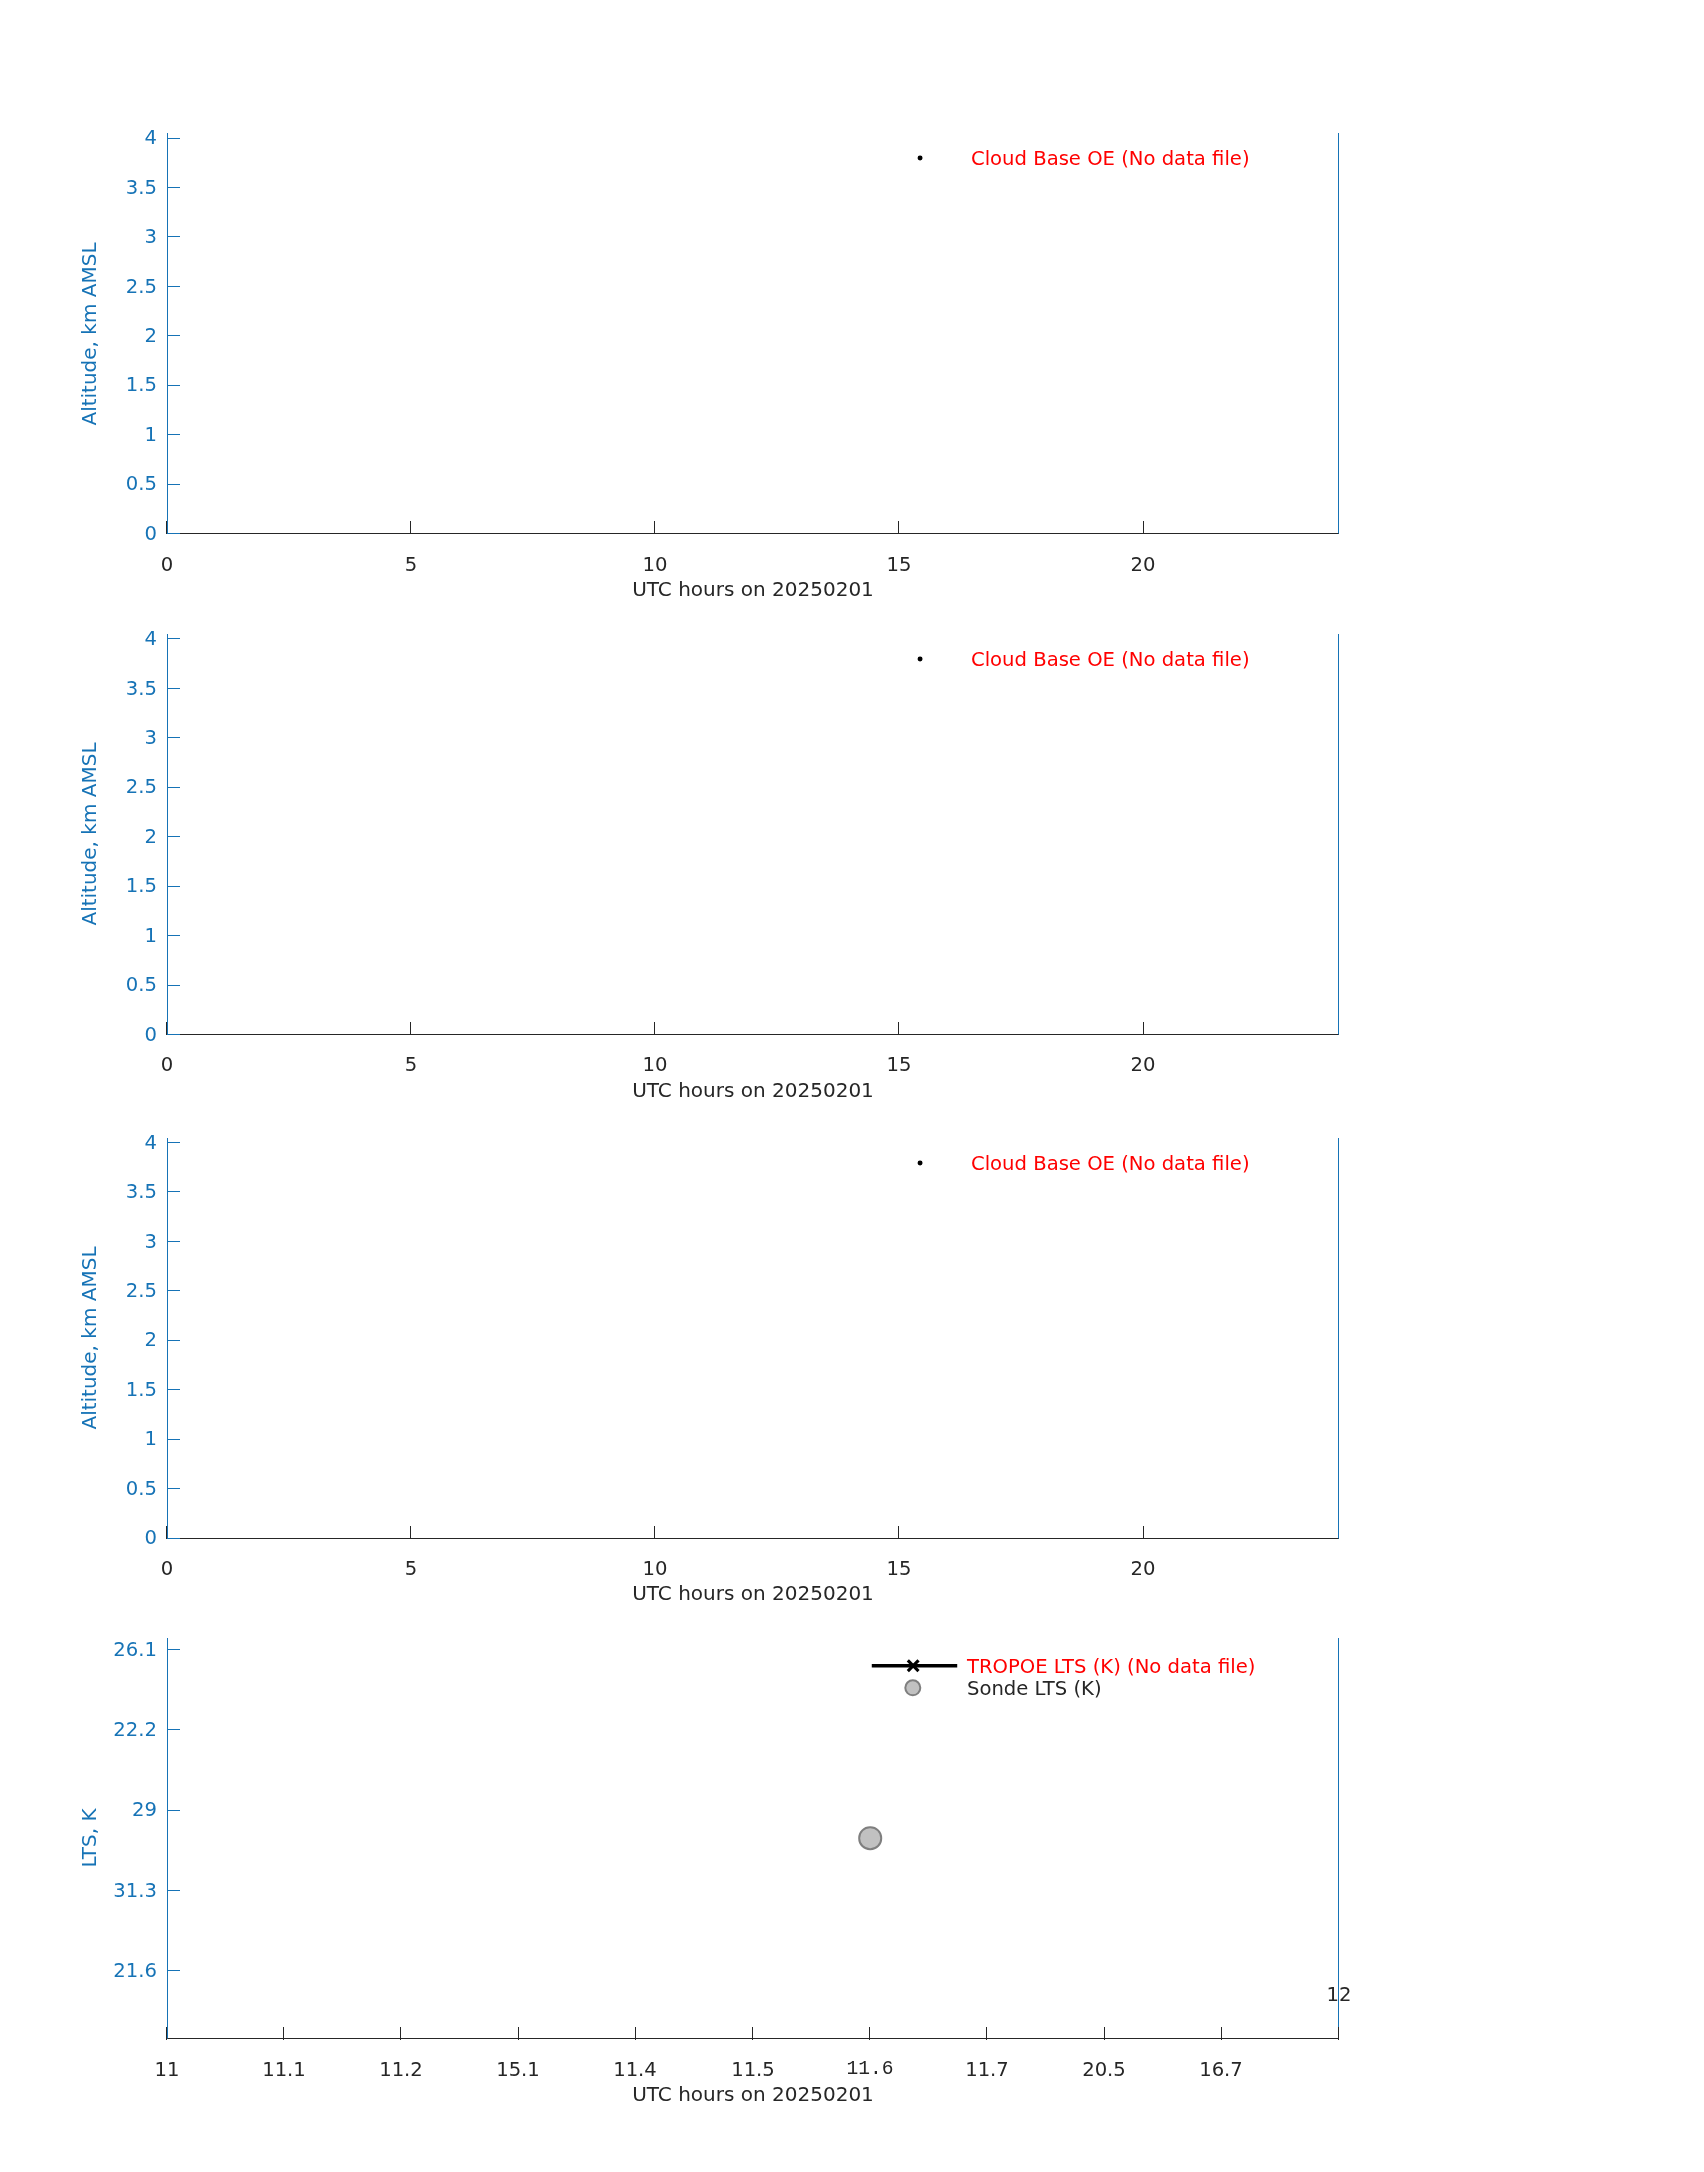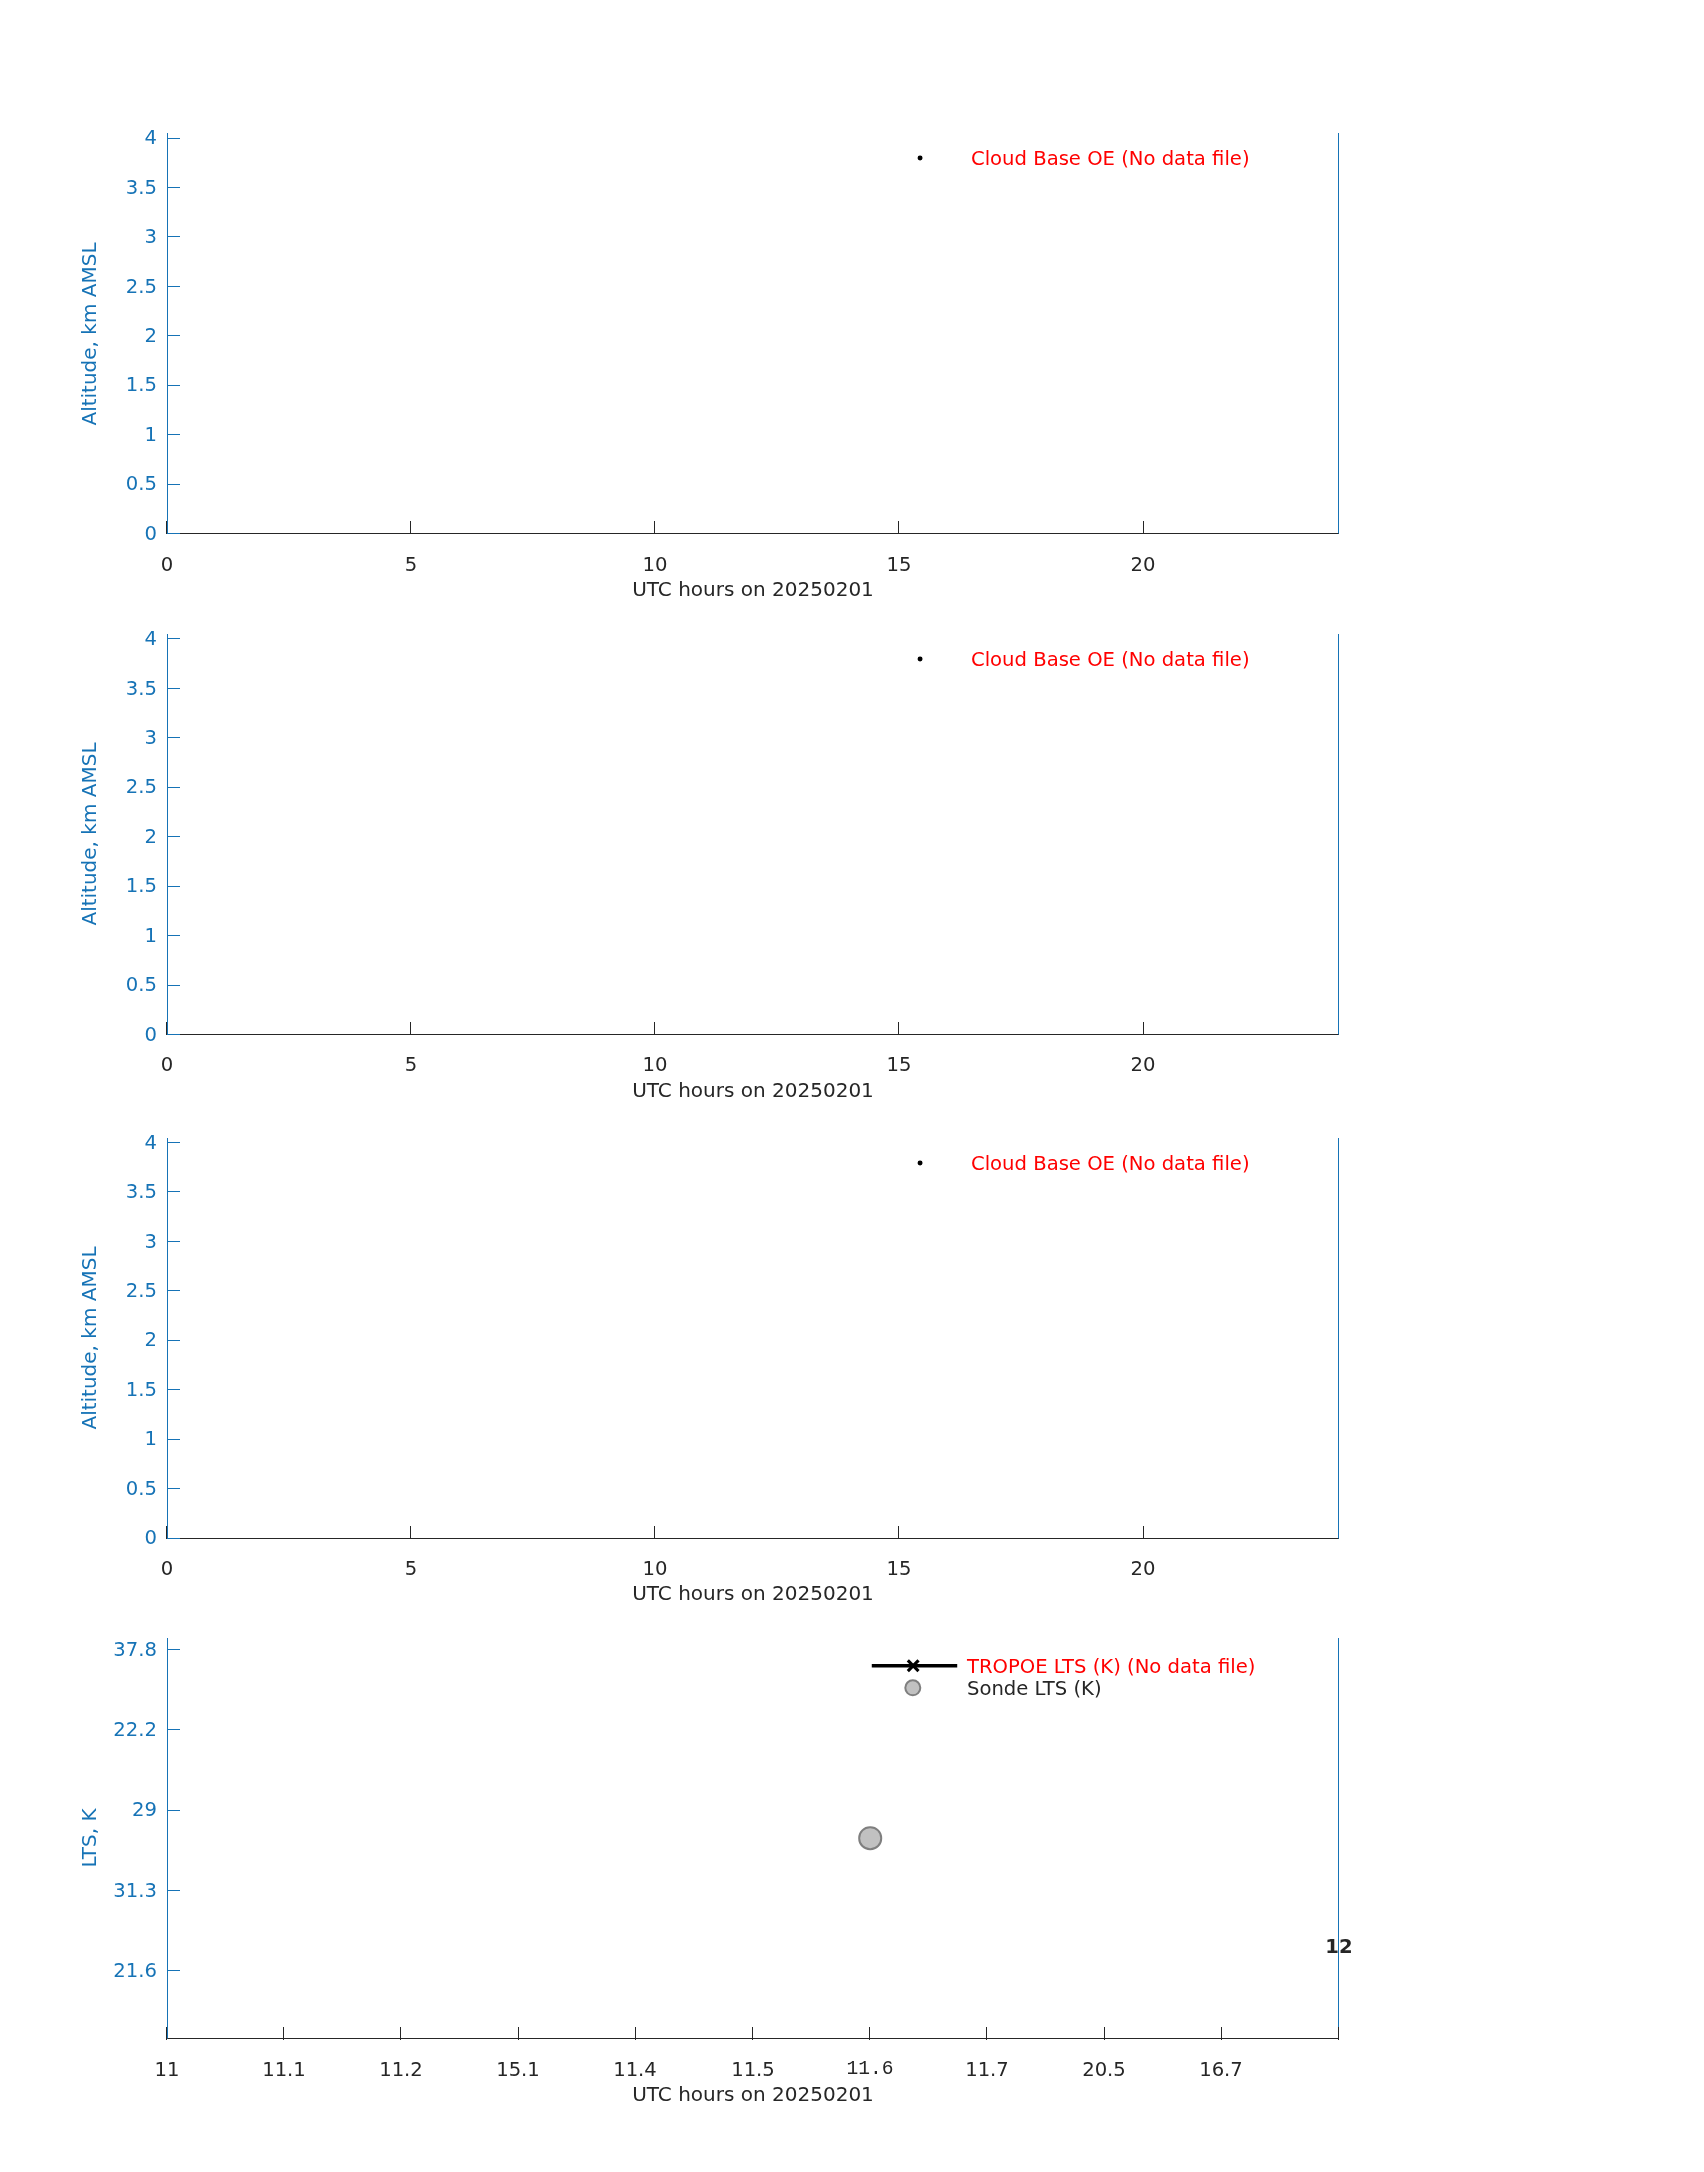--- a/index.html
+++ b/index.html
@@ -166,27 +166,27 @@
       <div class="tlx" style="left: 753px; top: 2058px;">11.5</div>
       <div class="tick-x" style="left: 869px; top: 2027px;"></div>
       <div class="tlx" style="left: 870px; top: 2058px; font-family: Liberation Mono, monospace;">11.6</div>
       <div class="tick-x" style="left: 986px; top: 2027px;"></div>
       <div class="tlx" style="left: 987px; top: 2058px;">11.7</div>
       <div class="tick-x" style="left: 1104px; top: 2027px;"></div>
       <div class="tlx" style="left: 1104px; top: 2058px;">20.5</div>
       <div class="tick-x" style="left: 1221px; top: 2027px;"></div>
       <div class="tlx" style="left: 1221px; top: 2058px;">16.7</div>
       <div class="tick-x" style="left: 1338px; top: 2027px;"></div>
-      <div class="tlx" style="left: 1339px; top: 1935px; font-weight: bold;">12</div>
+      <div class="tlx" style="left: 1339px; top: 1983px;">12</div>
       <div class="tick-y" style="left: 167px; top: 1970px;"></div>
       <div class="tly" style="width: 157px; top: 1971px;">21.6</div>
       <div class="tick-y" style="left: 167px; top: 1890px;"></div>
       <div class="tly" style="width: 157px; top: 1891px;">31.3</div>
       <div class="tick-y" style="left: 167px; top: 1810px;"></div>
       <div class="tly" style="width: 157px; top: 1810px;">29</div>
       <div class="tick-y" style="left: 167px; top: 1729px;"></div>
       <div class="tly" style="width: 157px; top: 1730px;">22.2</div>
       <div class="tick-y" style="left: 167px; top: 1649px;"></div>
-      <div class="tly" style="width: 157px; top: 1650px;">37.8</div>
+      <div class="tly" style="width: 157px; top: 1650px;">26.1</div>
     </section>
 
 </div>
 
 
 </body></html>

